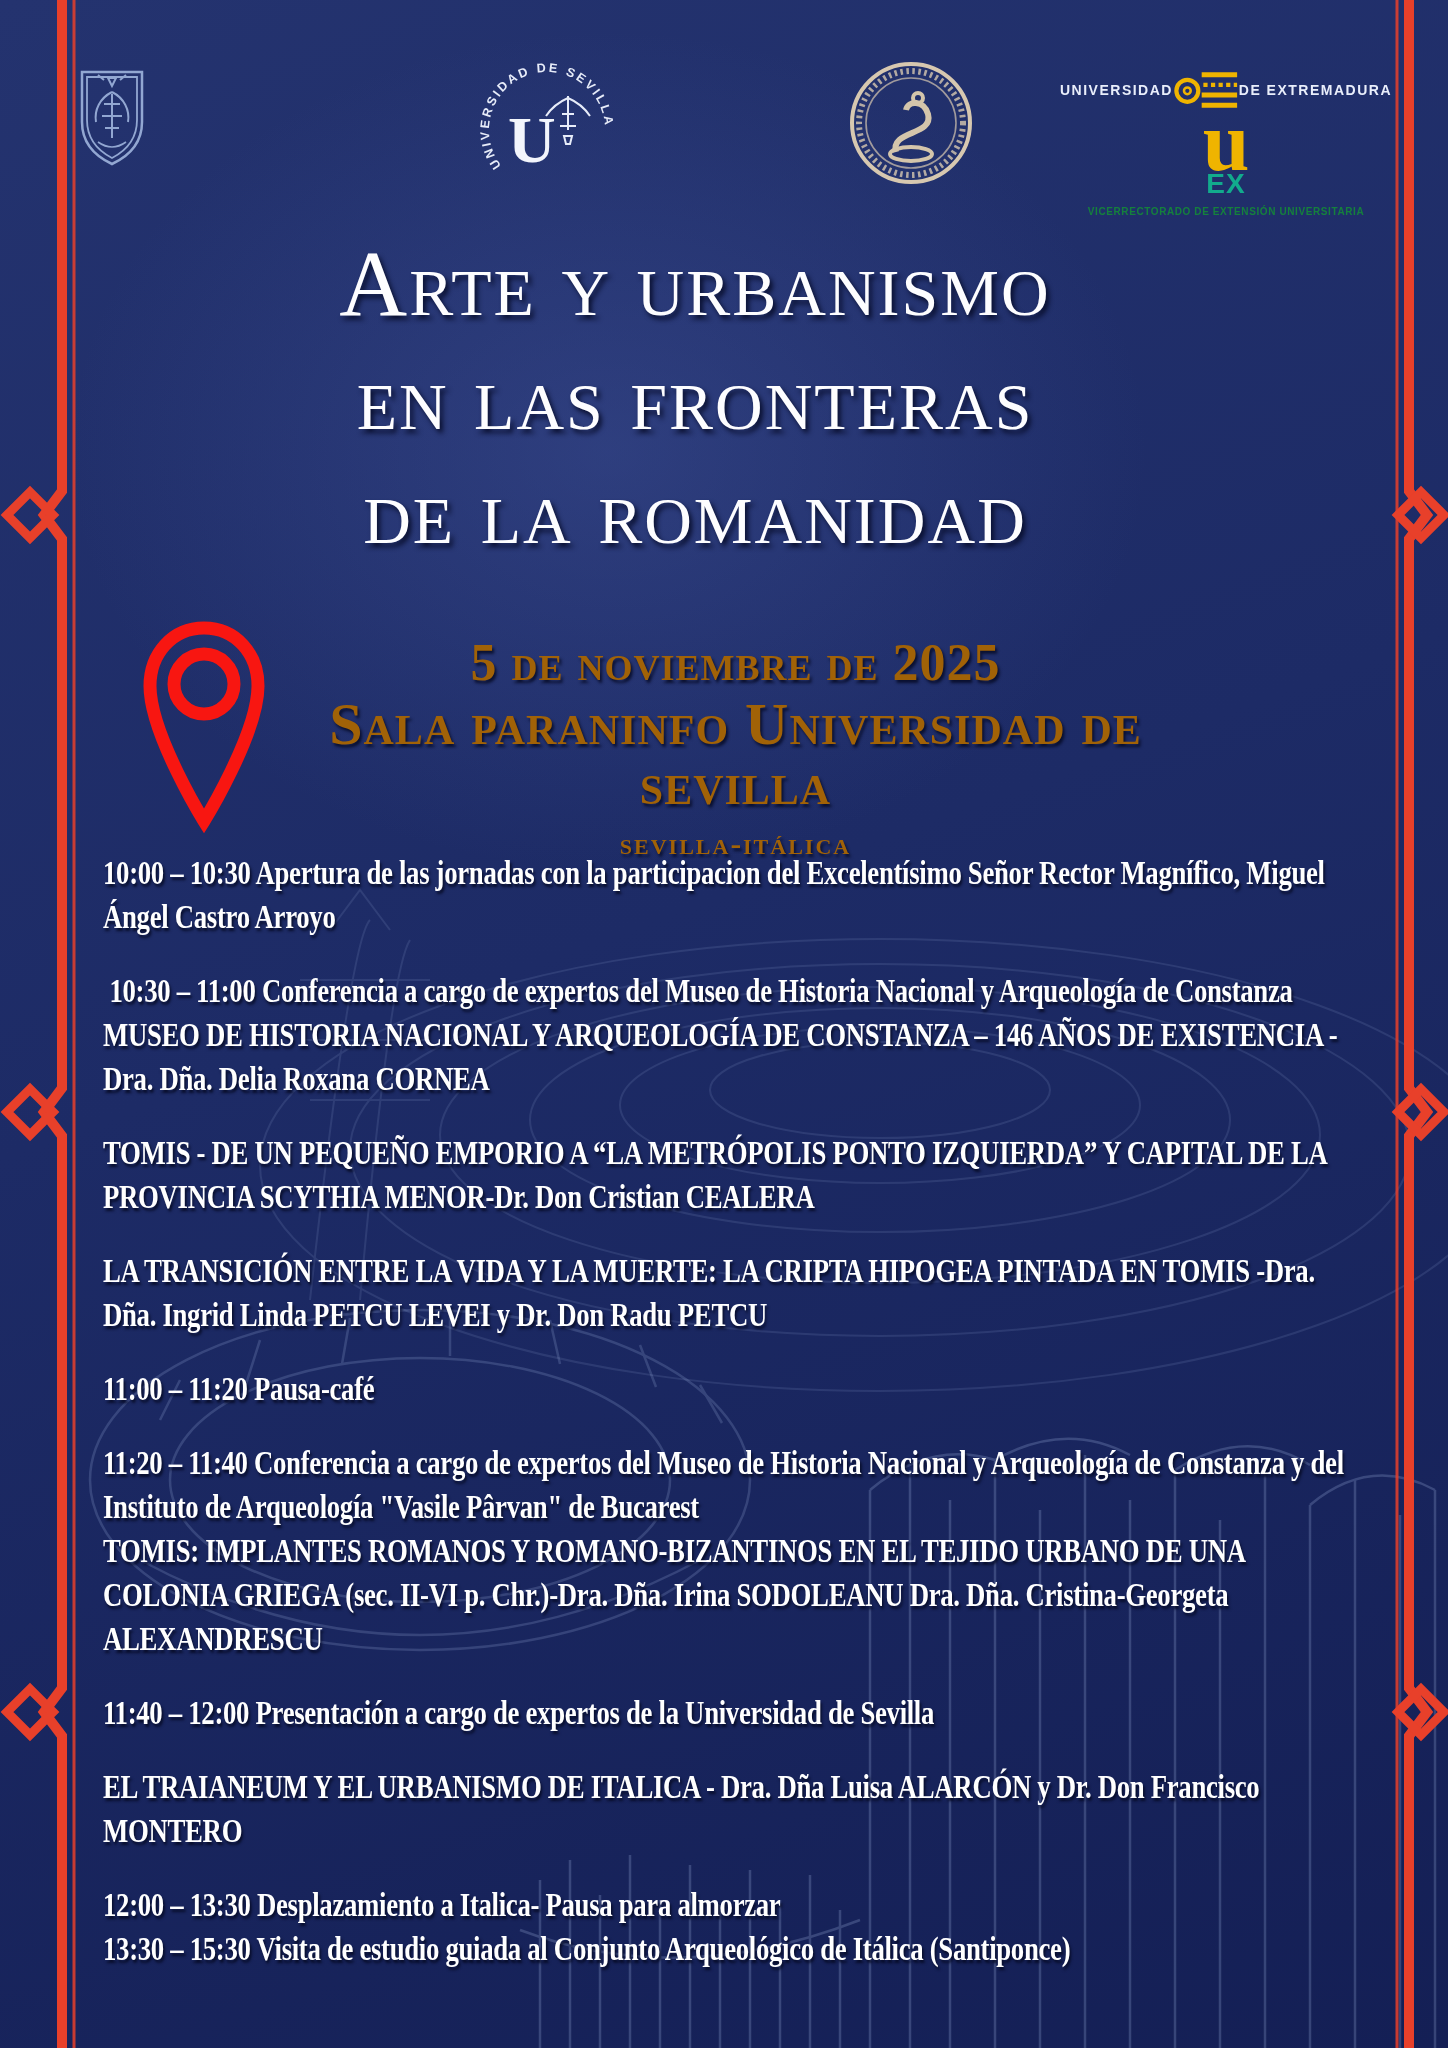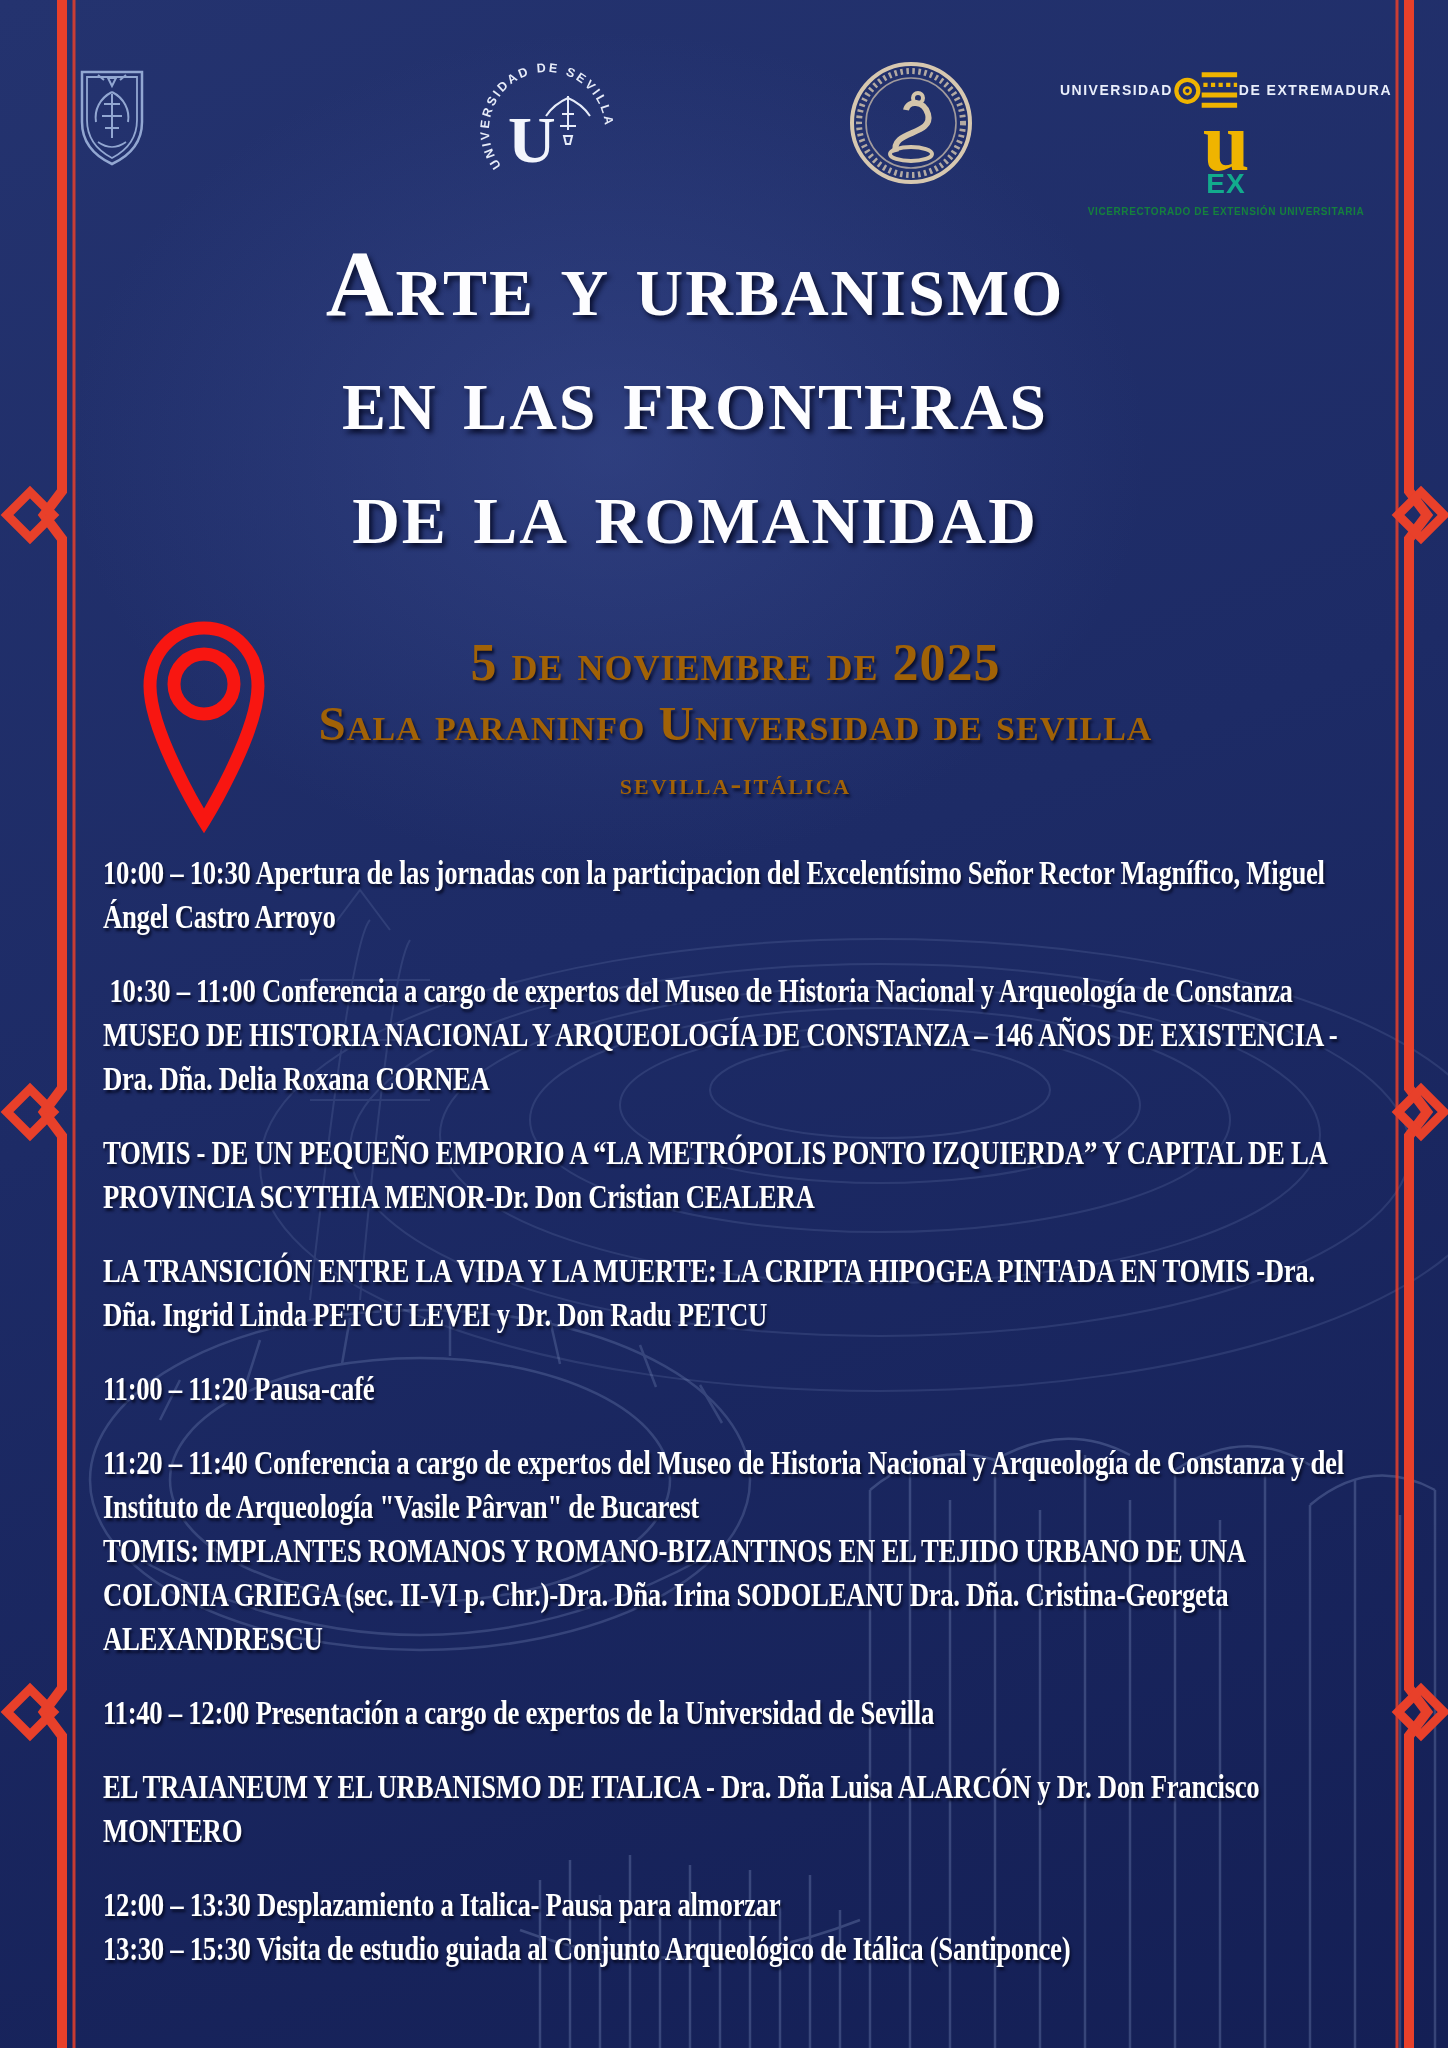--- a/index.html
+++ b/index.html
@@ -36,34 +36,34 @@
   .uex-u{font-size:84px;line-height:64px;font-weight:700;color:#efb400;
     font-family:"Liberation Serif",serif;margin-top:-6px;}
   .uex-ex{font-family:Liberation Sans, sans-serif;font-weight:800;font-size:28px;
     line-height:24px;color:#12ab8d;letter-spacing:1px;margin-top:-2px;}
   .uex-sub{font-family:"Liberation Sans",sans-serif;font-weight:700;font-size:10px;
     letter-spacing:.6px;color:#15803d;margin-top:10px;white-space:nowrap;}
 
   
   .title{
     left:0;top:226px;width:1390px;text-align:center;
-    font-variant:small-caps;font-weight:700;font-size:94px;line-height:114px;
+    font-variant:small-caps;font-weight:400;font-size:94px;line-height:114px;
     letter-spacing:2px;color:#fdfdff;
     text-shadow:3px 4px 5px rgba(6,10,38,.9);
   }
 
   
   .pin{left:138px;top:616px;}
   .event-text{
     left:228px;top:632px;width:1015px;text-align:center;
     font-variant:small-caps;font-weight:700;color:#a16207;
     text-shadow:2px 3px 3px rgba(6,10,38,.85);
   }
   .event-date{font-size:52px;line-height:62px;letter-spacing:1px;}
-  .event-venue{font-size:49px;line-height:60px;letter-spacing:1px;}
+  .event-venue{font-size:60px;line-height:60px;letter-spacing:1px;}
   .event-city{font-size:32px;line-height:58px;letter-spacing:2px;}
 
   
   .schedule{
     left:103px;top:851px;width:1530px;
     transform:scaleX(0.812);transform-origin:left top;
     font-weight:700;font-size:33px;line-height:44px;letter-spacing:-0.4px;
     color:#ffffff;text-shadow:2px 3px 3px rgba(6,10,35,.9);
   }
   .sched-block{margin-bottom:30px;}

